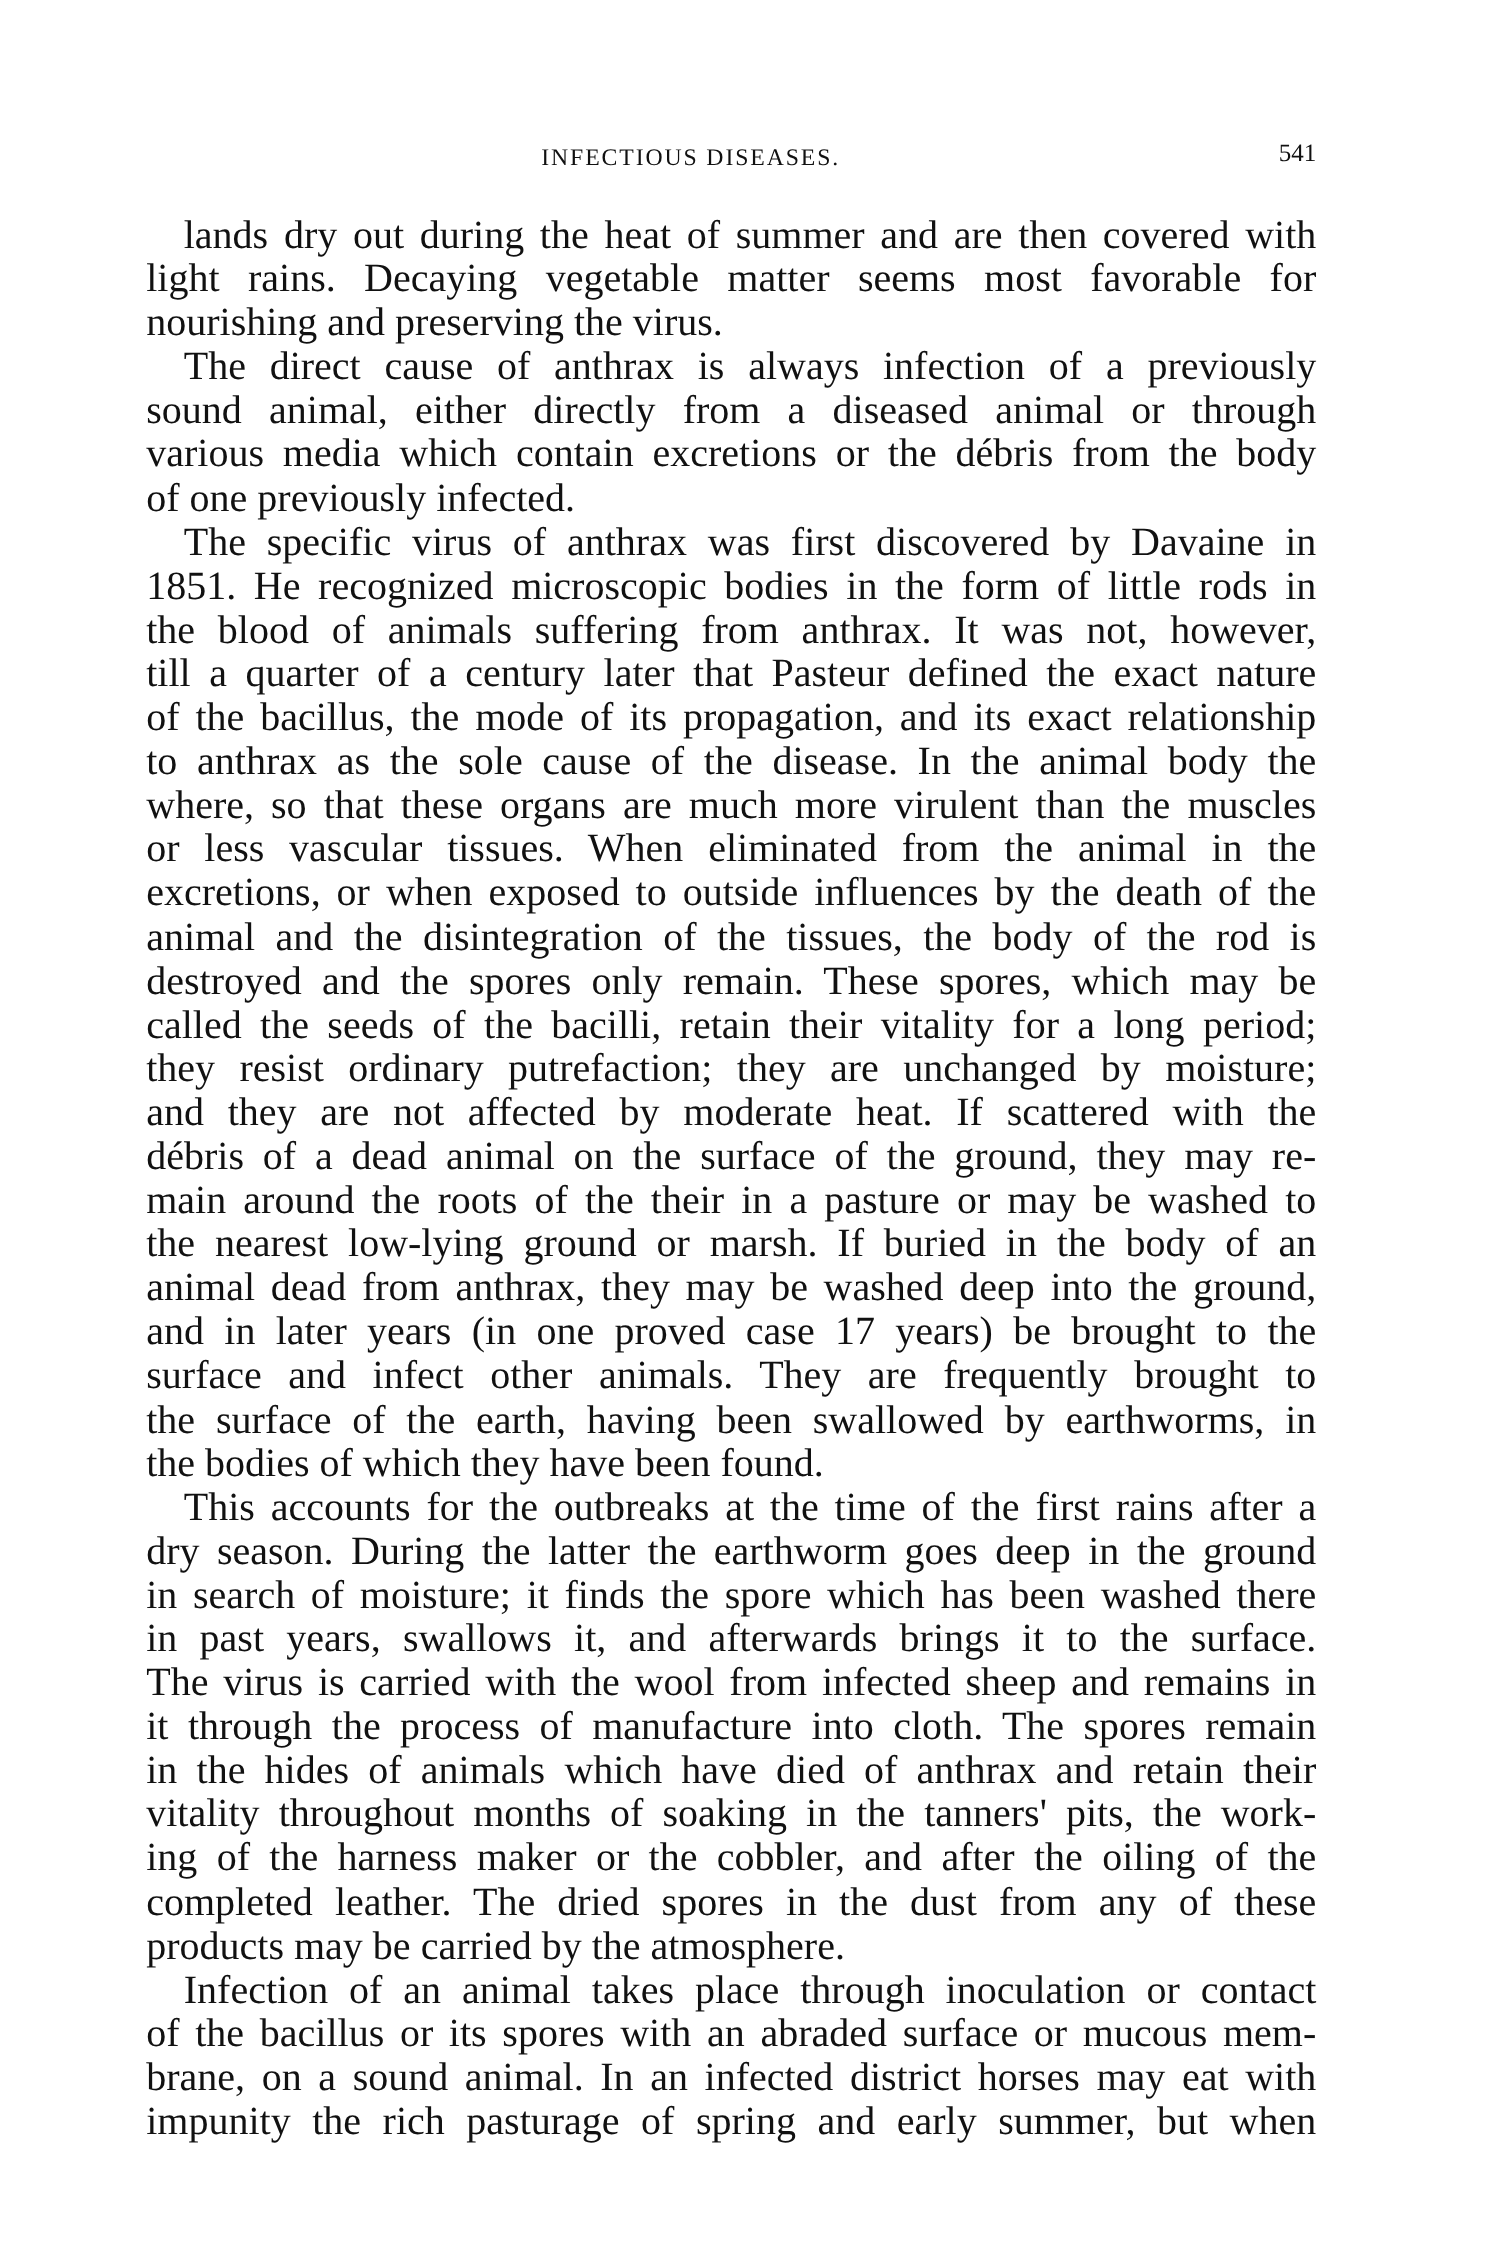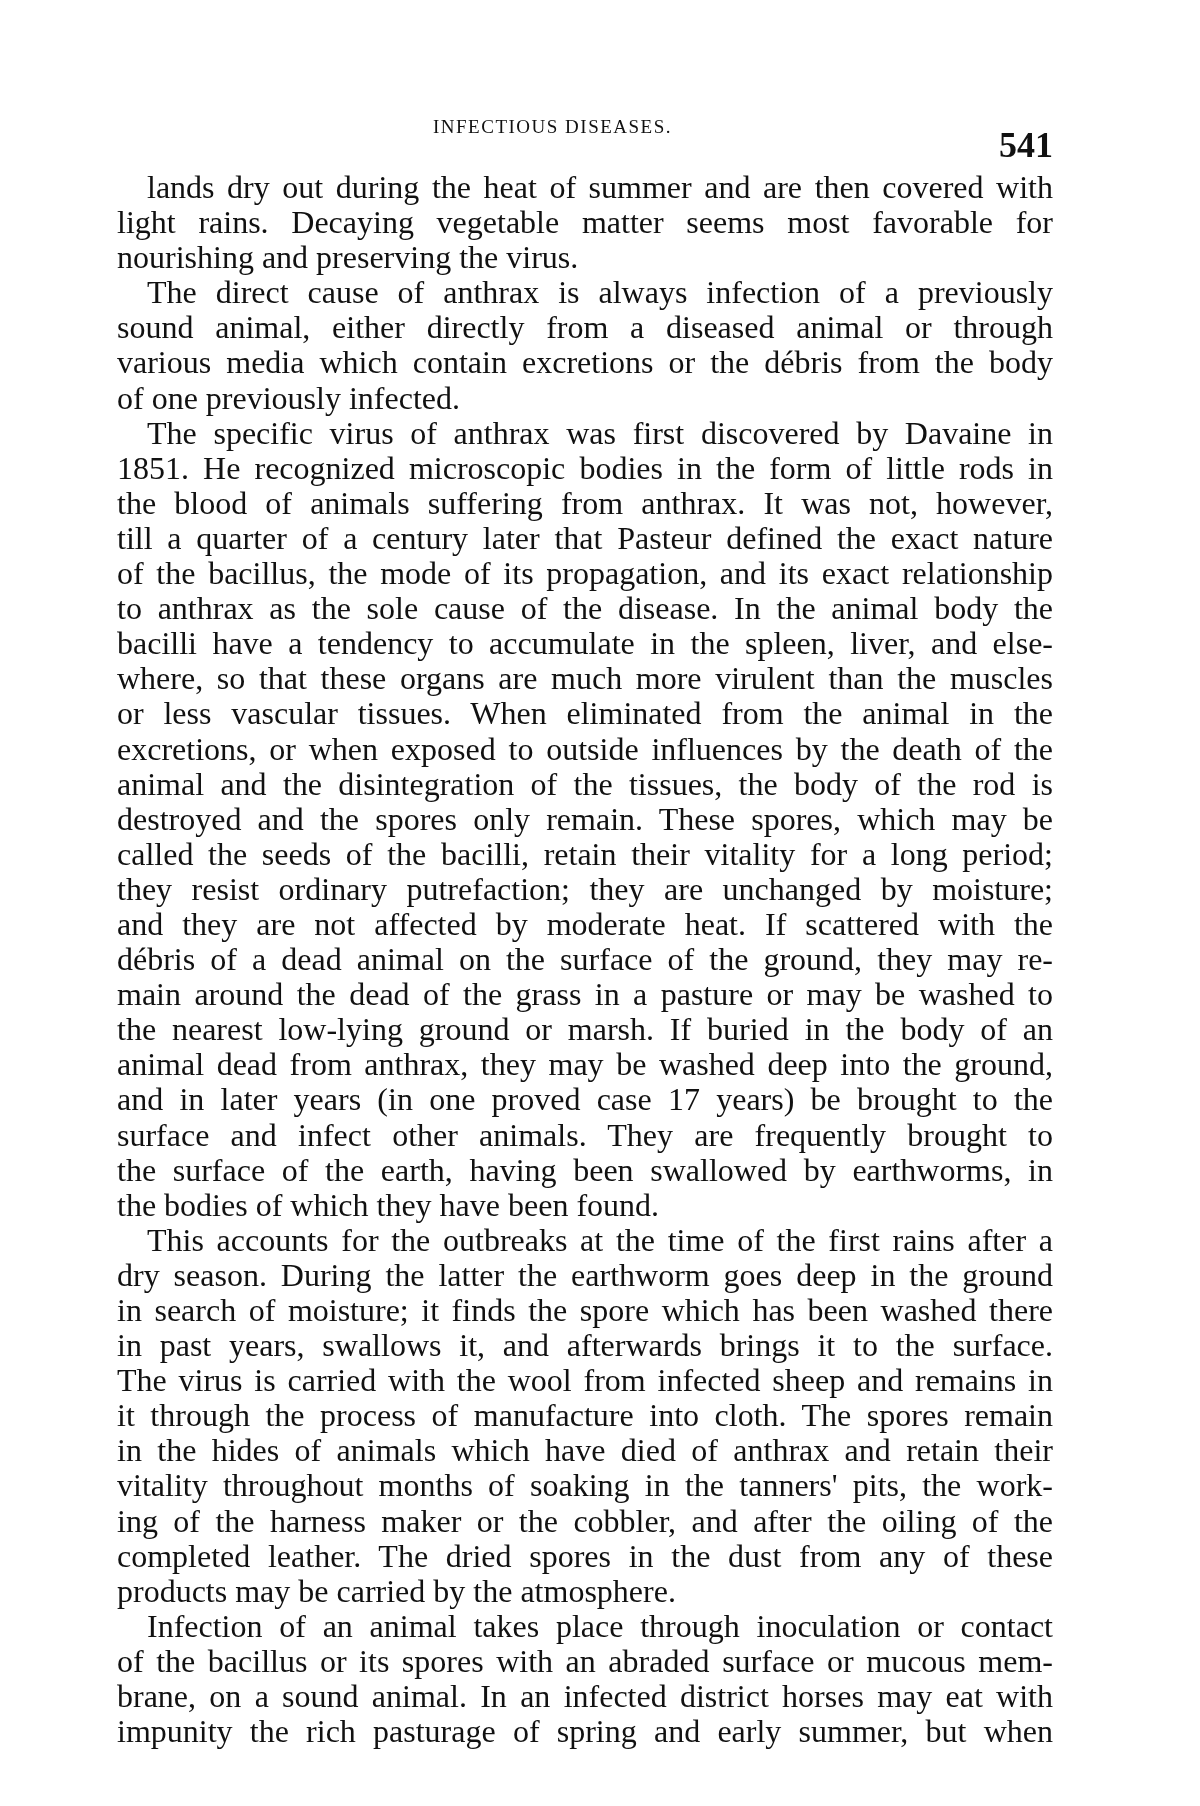--- a/index.html
+++ b/index.html
@@ -1,21 +1,21 @@
 <!DOCTYPE html>
 <html><head>
 <meta charset="utf-8">
 <style>
   html, body { margin: 0; padding: 0; background: #ffffff; }
   body { width: 1200px; height: 1806px; position: relative; overflow: hidden; color: #111111;
          font-family: "DejaVu Serif", "Liberation Serif", serif; }
   .running-head { position: absolute; top: 112px; left: 117px; width: 936px; height: 30px; }
   .head-title { position: absolute; left: 316px; top: 4px; font-size: 19px; letter-spacing: 1.5px;
                 font-family: "Liberation Serif", serif; font-weight: normal; white-space: nowrap; }
-  .page-number { position: absolute; right: 0; top: 12px; font-size: 36px; font-weight: bold;
+  .page-number { position: absolute; right: 0; top: 0; font-size: 20px; font-weight: normal;
                  font-family: "Liberation Serif", serif; }
   .body-text { position: absolute; top: 170px; left: 117px; width: 936px;
                font-family: "Liberation Serif", serif; font-size: 32px; line-height: 35.1px; }
   .line { display: block; white-space: nowrap; text-align: justify; text-align-last: justify; height: 35.1px; }
   .line.last { text-align-last: left; }
   .line.indent { padding-left: 30px; }
 </style>
 </head>
 <body>
 
@@ -36,31 +36,30 @@
       <span class="line">various media which contain excretions or the débris from the body</span>
       <span class="line last">of one previously infected.</span>
     </div>
     <div>
       <span class="line indent">The specific virus of anthrax was first discovered by Davaine in</span>
       <span class="line">1851.  He recognized microscopic bodies in the form of little rods in</span>
       <span class="line">the blood of animals suffering from anthrax.  It was not, however,</span>
       <span class="line">till a quarter of a century later that Pasteur defined the exact nature</span>
       <span class="line">of the bacillus, the mode of its propagation, and its exact relationship</span>
       <span class="line">to anthrax as the sole cause of the disease.  In the animal body the</span>
-      <span class="line">bacilli have a tendency to accumulate in the spleen, liver, and else-</span>
       <span class="line">where, so that these organs are much more virulent than the muscles</span>
       <span class="line">or less vascular tissues.  When eliminated from the animal in the</span>
       <span class="line">excretions, or when exposed to outside influences by the death of the</span>
       <span class="line">animal and the disintegration of the tissues, the body of the rod is</span>
       <span class="line">destroyed and the spores only remain.  These spores, which may be</span>
       <span class="line">called the seeds of the bacilli, retain their vitality for a long period;</span>
       <span class="line">they resist ordinary putrefaction; they are unchanged by moisture;</span>
       <span class="line">and they are not affected by moderate heat.  If scattered with the</span>
       <span class="line">débris of a dead animal on the surface of the ground, they may re-</span>
-      <span class="line">main around the dead of the grass in a pasture or may be washed to</span>
+      <span class="line">main around the roots of the their in a pasture or may be washed to</span>
       <span class="line">the nearest low-lying ground or marsh.  If buried in the body of an</span>
       <span class="line">animal dead from anthrax, they may be washed deep into the ground,</span>
       <span class="line">and in later years (in one proved case 17 years) be brought to the</span>
       <span class="line">surface and infect other animals.  They are frequently brought to</span>
       <span class="line">the surface of the earth, having been swallowed by earthworms, in</span>
       <span class="line last">the bodies of which they have been found.</span>
     </div>
     <div>
       <span class="line indent">This accounts for the outbreaks at the time of the first rains after a</span>
       <span class="line">dry season.  During the latter the earthworm goes deep in the ground</span>

